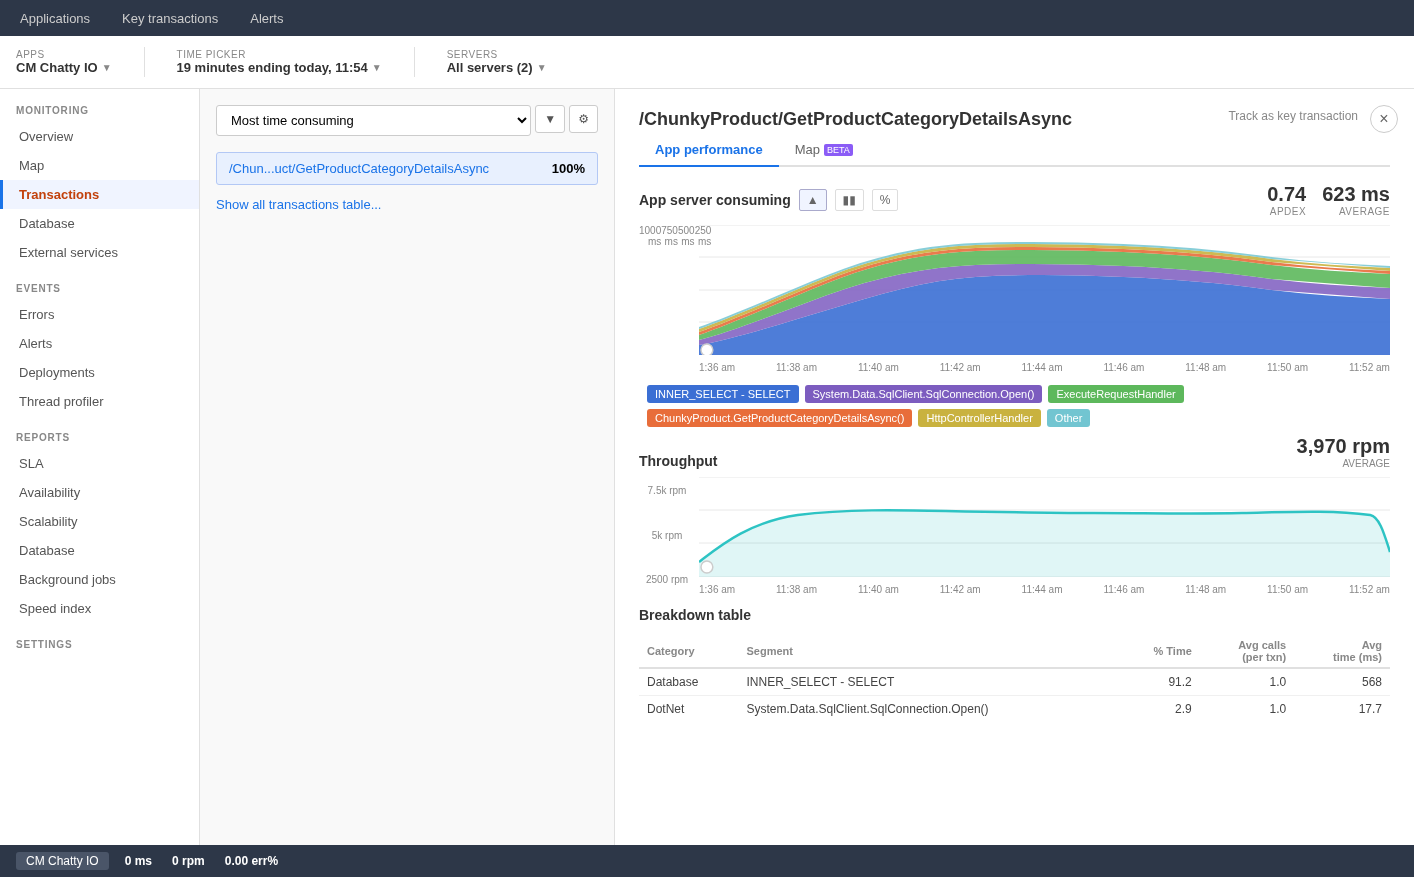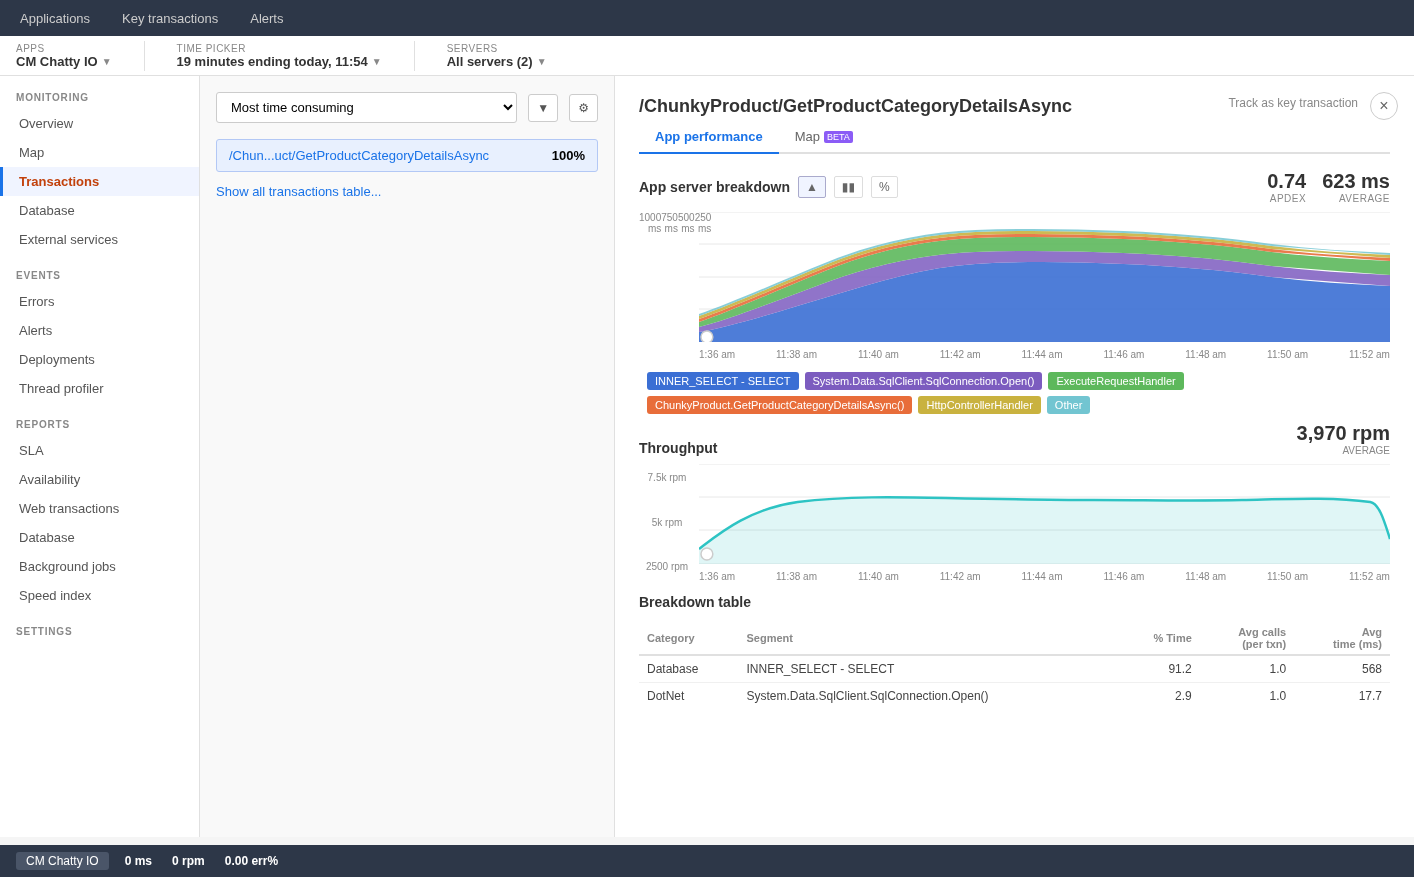--- a/index.html
+++ b/index.html
@@ -23,21 +23,21 @@
       display: flex;
       align-items: center;
     }
 
     
     .app-bar {
       background: #fff;
       border-bottom: 1px solid #e0e0e0;
       display: flex;
       align-items: center;
-      height: 40px;
+      height: 53px;
       padding: 0 16px;
       gap: 32px;
     }
     .app-bar-section {
       display: flex;
       flex-direction: column;
       font-size: 11px;
     }
     .app-bar-label {
       color: #888;
@@ -101,22 +101,22 @@
     
     .middle-panel {
       width: 415px;
       background: #f9f9f9;
       border-right: 1px solid #e0e0e0;
       flex-shrink: 0;
       padding: 16px;
     }
     .filter-bar {
       display: flex;
-      align-items: center;
-      gap: 11px;
+      align-items: flex-start;
+      gap: 4px;
       margin-bottom: 16px;
     }
     .filter-select {
       flex: 1;
       padding: 6px 10px;
       border: 1px solid #ccc;
       border-radius: 3px;
       background: #fff;
       font-size: 13px;
       cursor: pointer;
@@ -412,21 +412,21 @@
     </div>
 
     <div class="sidebar-section-label">REPORTS</div>
     <div class="sidebar-item">
       <span>SLA</span>
     </div>
     <div class="sidebar-item">
       <span>Availability</span>
     </div>
     <div class="sidebar-item">
-      <span>Web transactions</span>
+      <span>Scalability</span>
     </div>
     <div class="sidebar-item">
       <span>Database</span>
     </div>
     <div class="sidebar-item">
       <span>Background jobs</span>
     </div>
     <div class="sidebar-item">
       <span>Speed index</span>
     </div>
@@ -459,21 +459,21 @@
         <span>App performance</span>
       </div>
       <div class="tab">
         <span>Map</span>
         <span class="tab-badge">BETA</span>
       </div>
     </div>
 
     <div class="section-header">
       <div style="display:flex;align-items:center;gap:8px;">
-        <span class="section-title">App server breakdown</span>
+        <span class="section-title">App server consuming</span>
         <button class="chart-toolbar-btn active">▲</button>
         <button class="chart-toolbar-btn">▮▮</button>
         <button class="chart-toolbar-btn">%</button>
       </div>
       <div class="section-stats">
         <div class="stat-block">
           <div class="stat-value">0.74</div>
           <div class="stat-label">APDEX</div>
         </div>
         <div class="stat-block">

